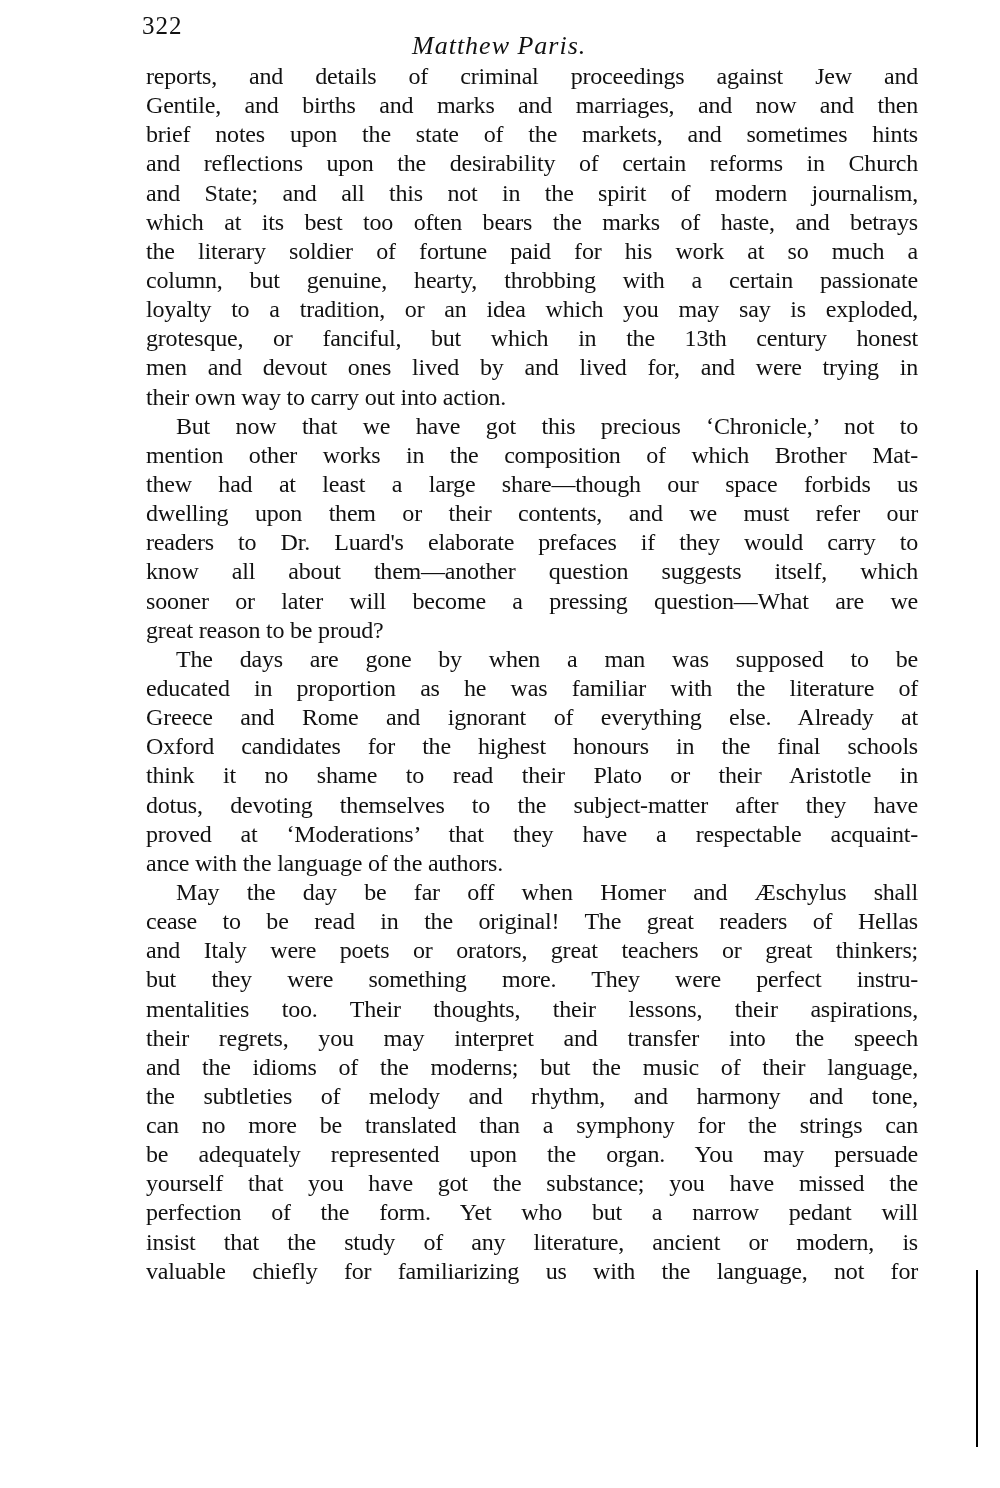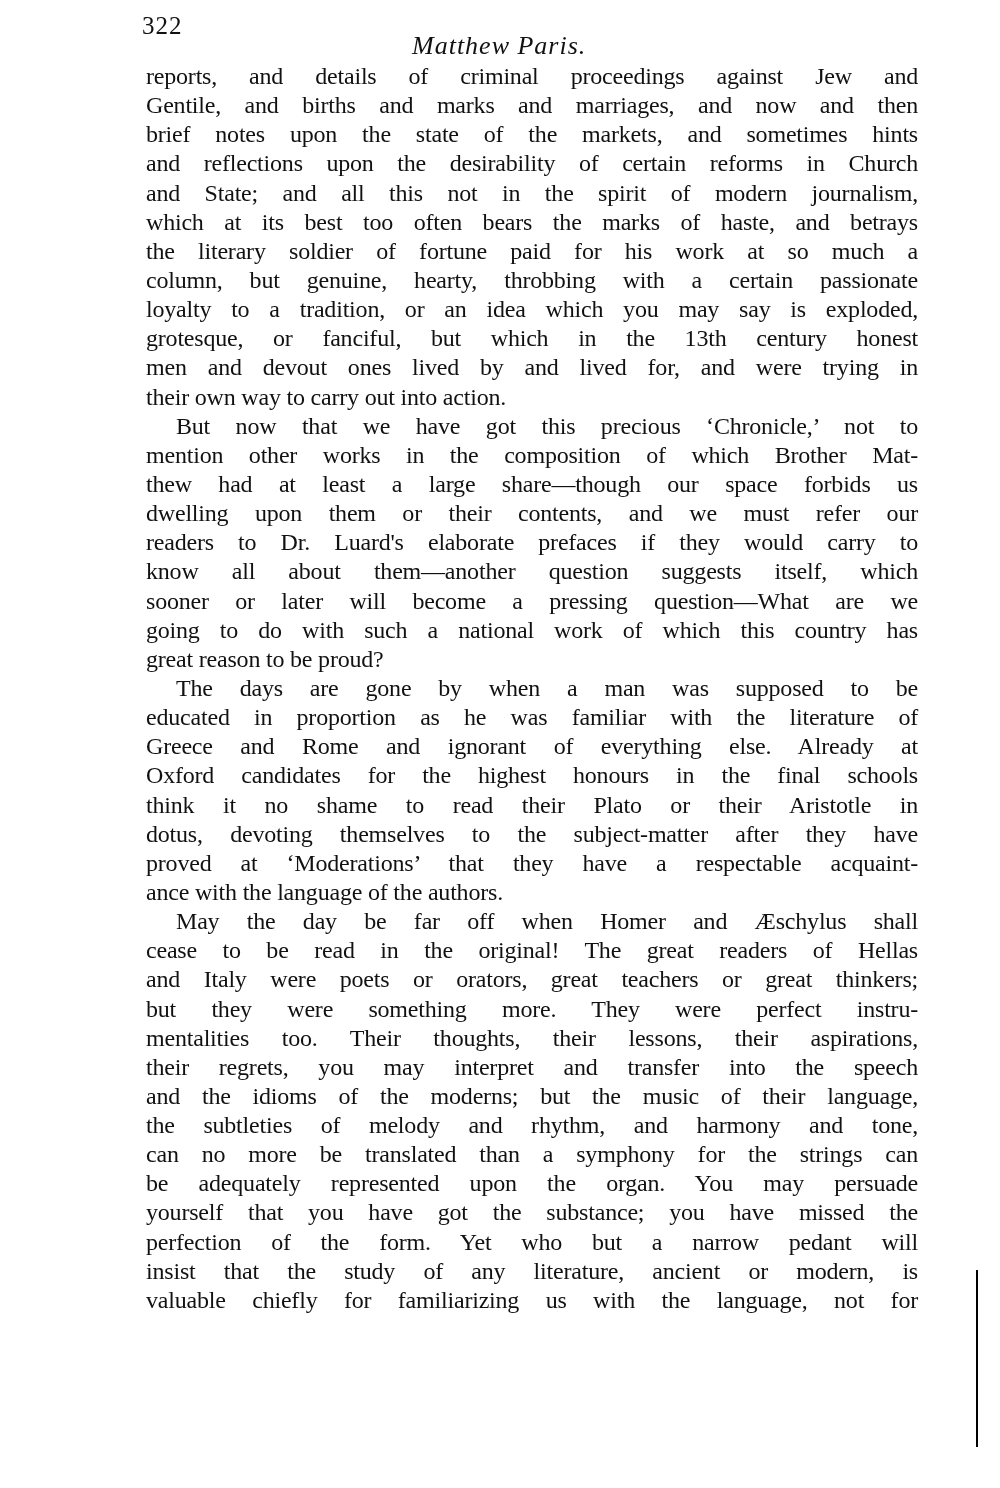--- a/index.html
+++ b/index.html
@@ -97,21 +97,20 @@
   </div>
 
   <div>
     <span class="line indent">But now that we have got this precious ‘Chronicle,’ not to</span>
     <span class="line">mention other works in the composition of which Brother Mat-</span>
     <span class="line">thew had at least a large share—though our space forbids us</span>
     <span class="line">dwelling upon them or their contents, and we must refer our</span>
     <span class="line">readers to Dr. Luard's elaborate prefaces if they would carry to</span>
     <span class="line">know all about them—another question suggests itself, which</span>
     <span class="line">sooner or later will become a pressing question—What are we</span>
-    <span class="line">going to do with such a national work of which this country has</span>
     <span class="line last">great reason to be proud?</span>
   </div>
 
   <div>
     <span class="line indent">The days are gone by when a man was supposed to be</span>
     <span class="line">educated in proportion as he was familiar with the literature of</span>
     <span class="line">Greece and Rome and ignorant of everything else. Already at</span>
     <span class="line">Oxford candidates for the highest honours in the final schools</span>
     <span class="line">think it no shame to read their Plato or their Aristotle in</span>
     <span class="line">dotus, devoting themselves to the subject-matter after they have</span>

